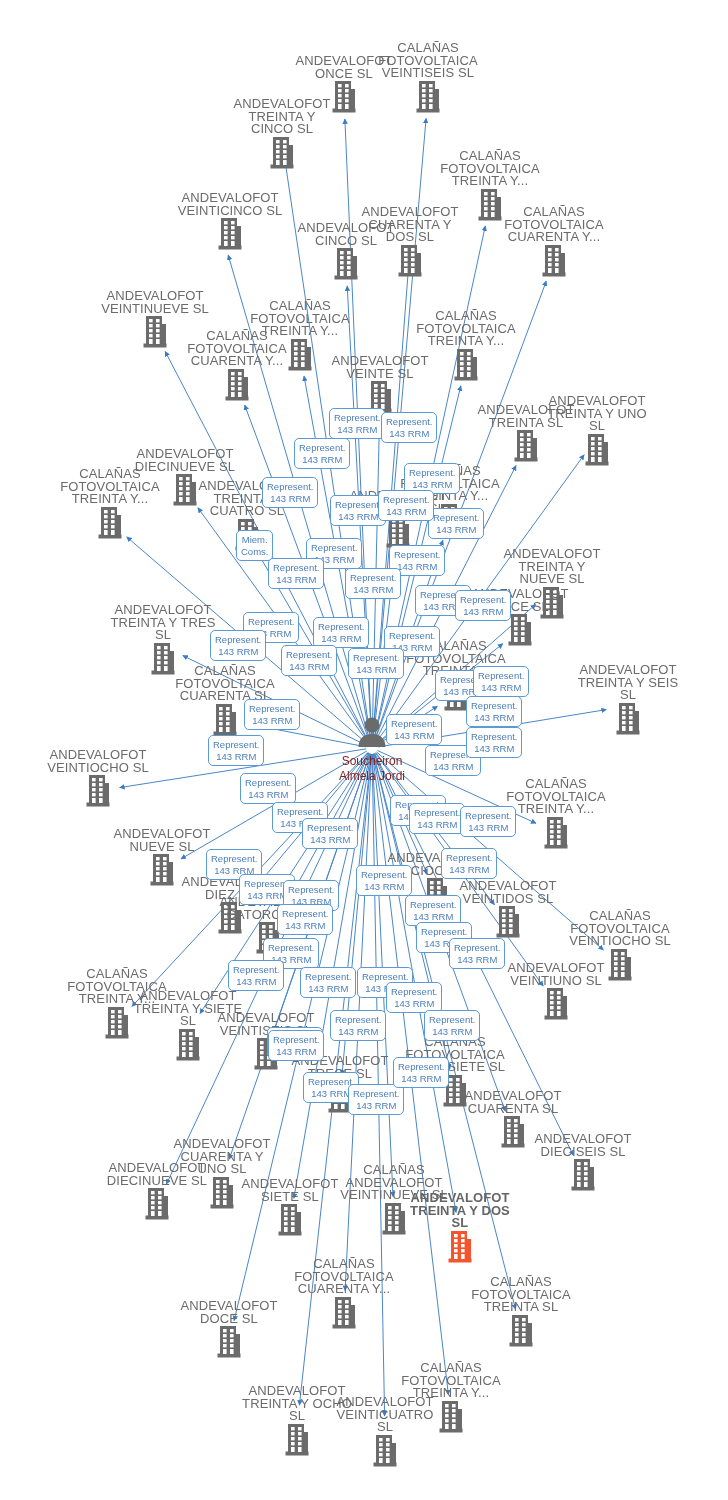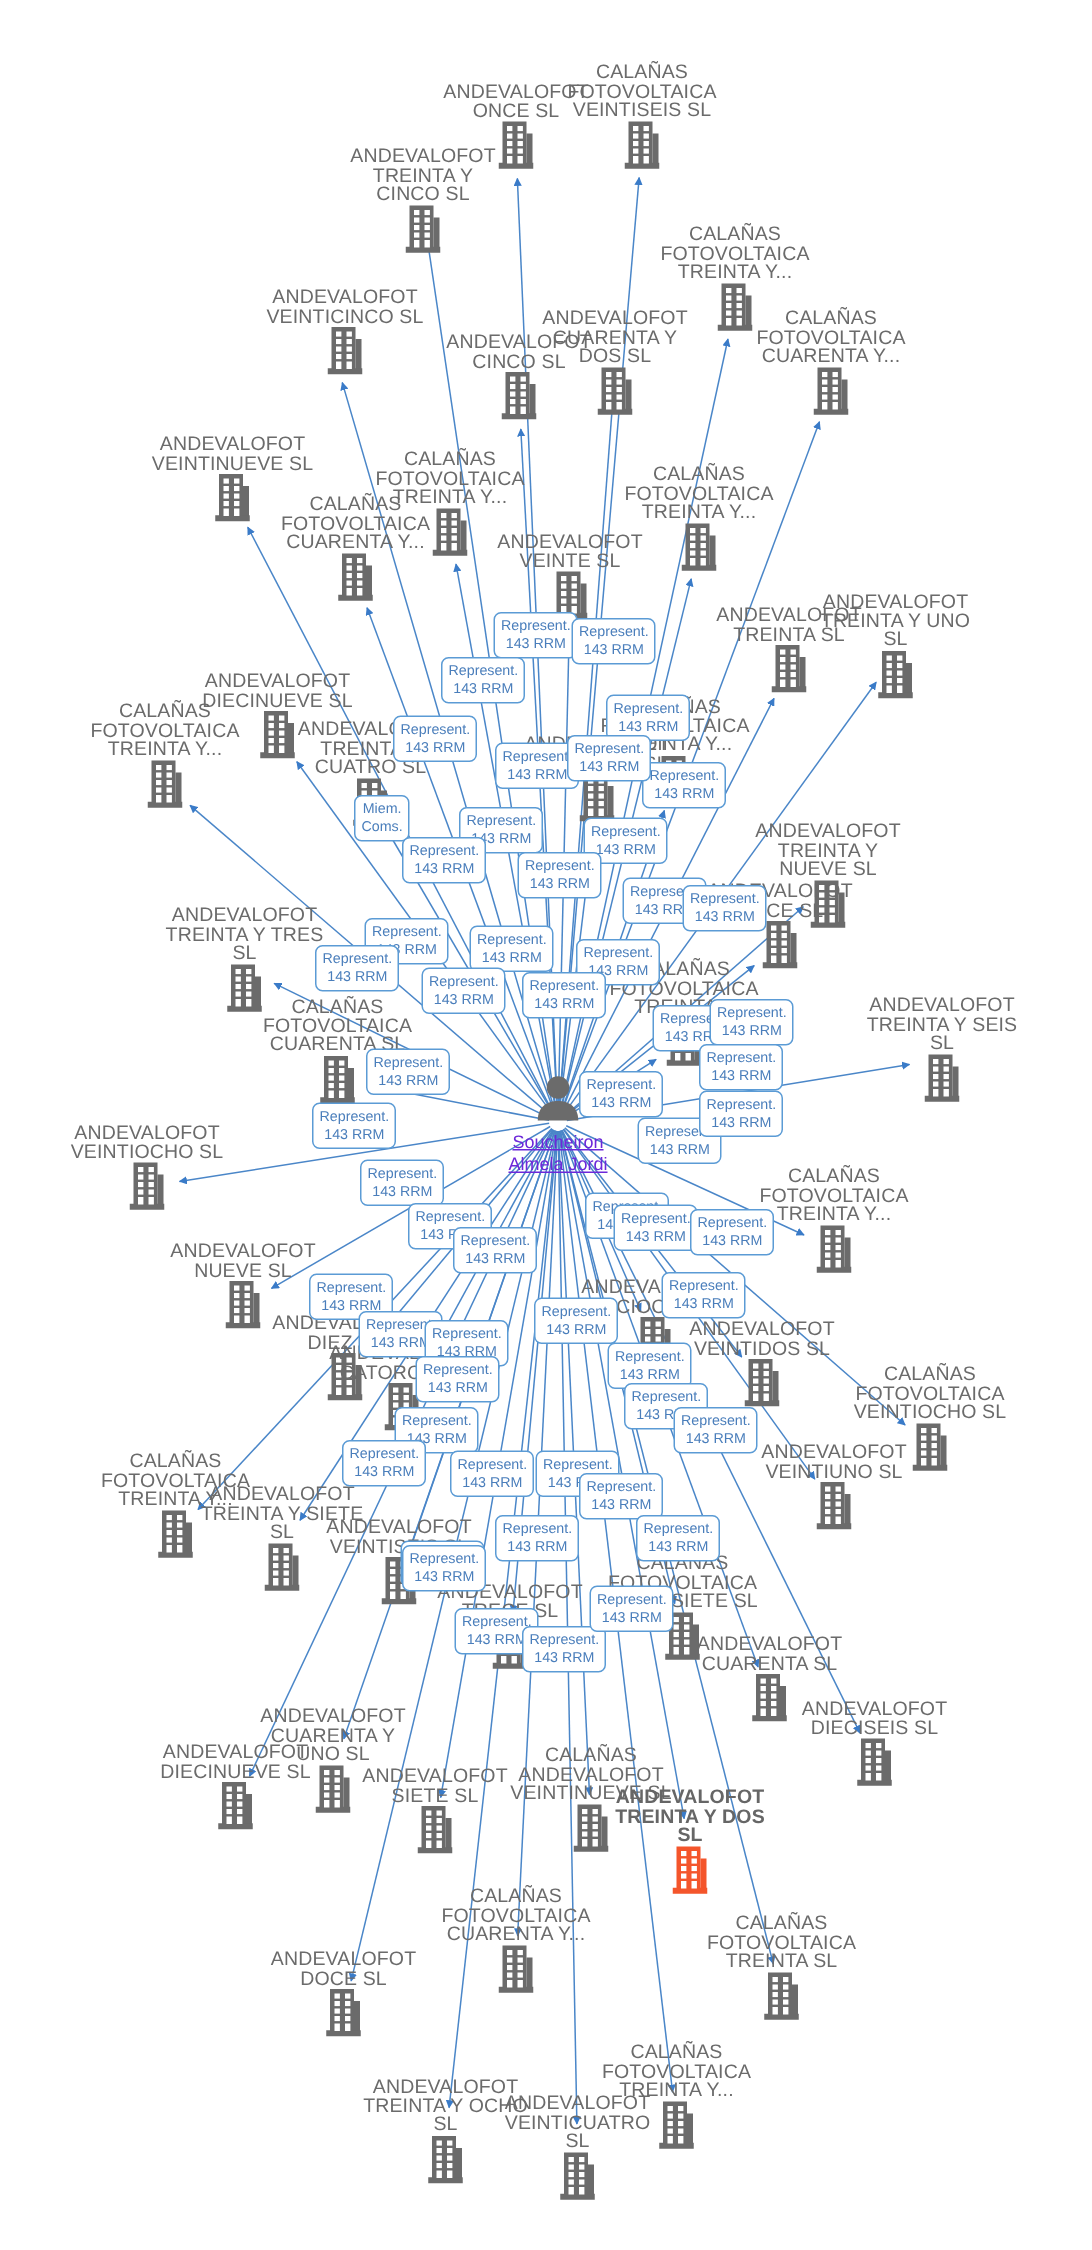--- a/index.html
+++ b/index.html
@@ -42,24 +42,23 @@
   }
   .node.highlight .lbl {
     color: #666666;
     font-weight: bold;
   }
   .person {
     position: absolute;
     width: 140px;
     margin-left: -70px;
     text-align: center;
-    color: #6d28d9;
+    color: #7f1d1d;
     font-size: 12px;
     line-height: 14.5px;
-    text-decoration: underline;
   }
   .person .ico {
     display: block;
     margin: 0 auto 2px auto;
     line-height: 0;
   }
   .reltag {
     position: absolute;
     box-sizing: border-box;
     background: #ffffff;

